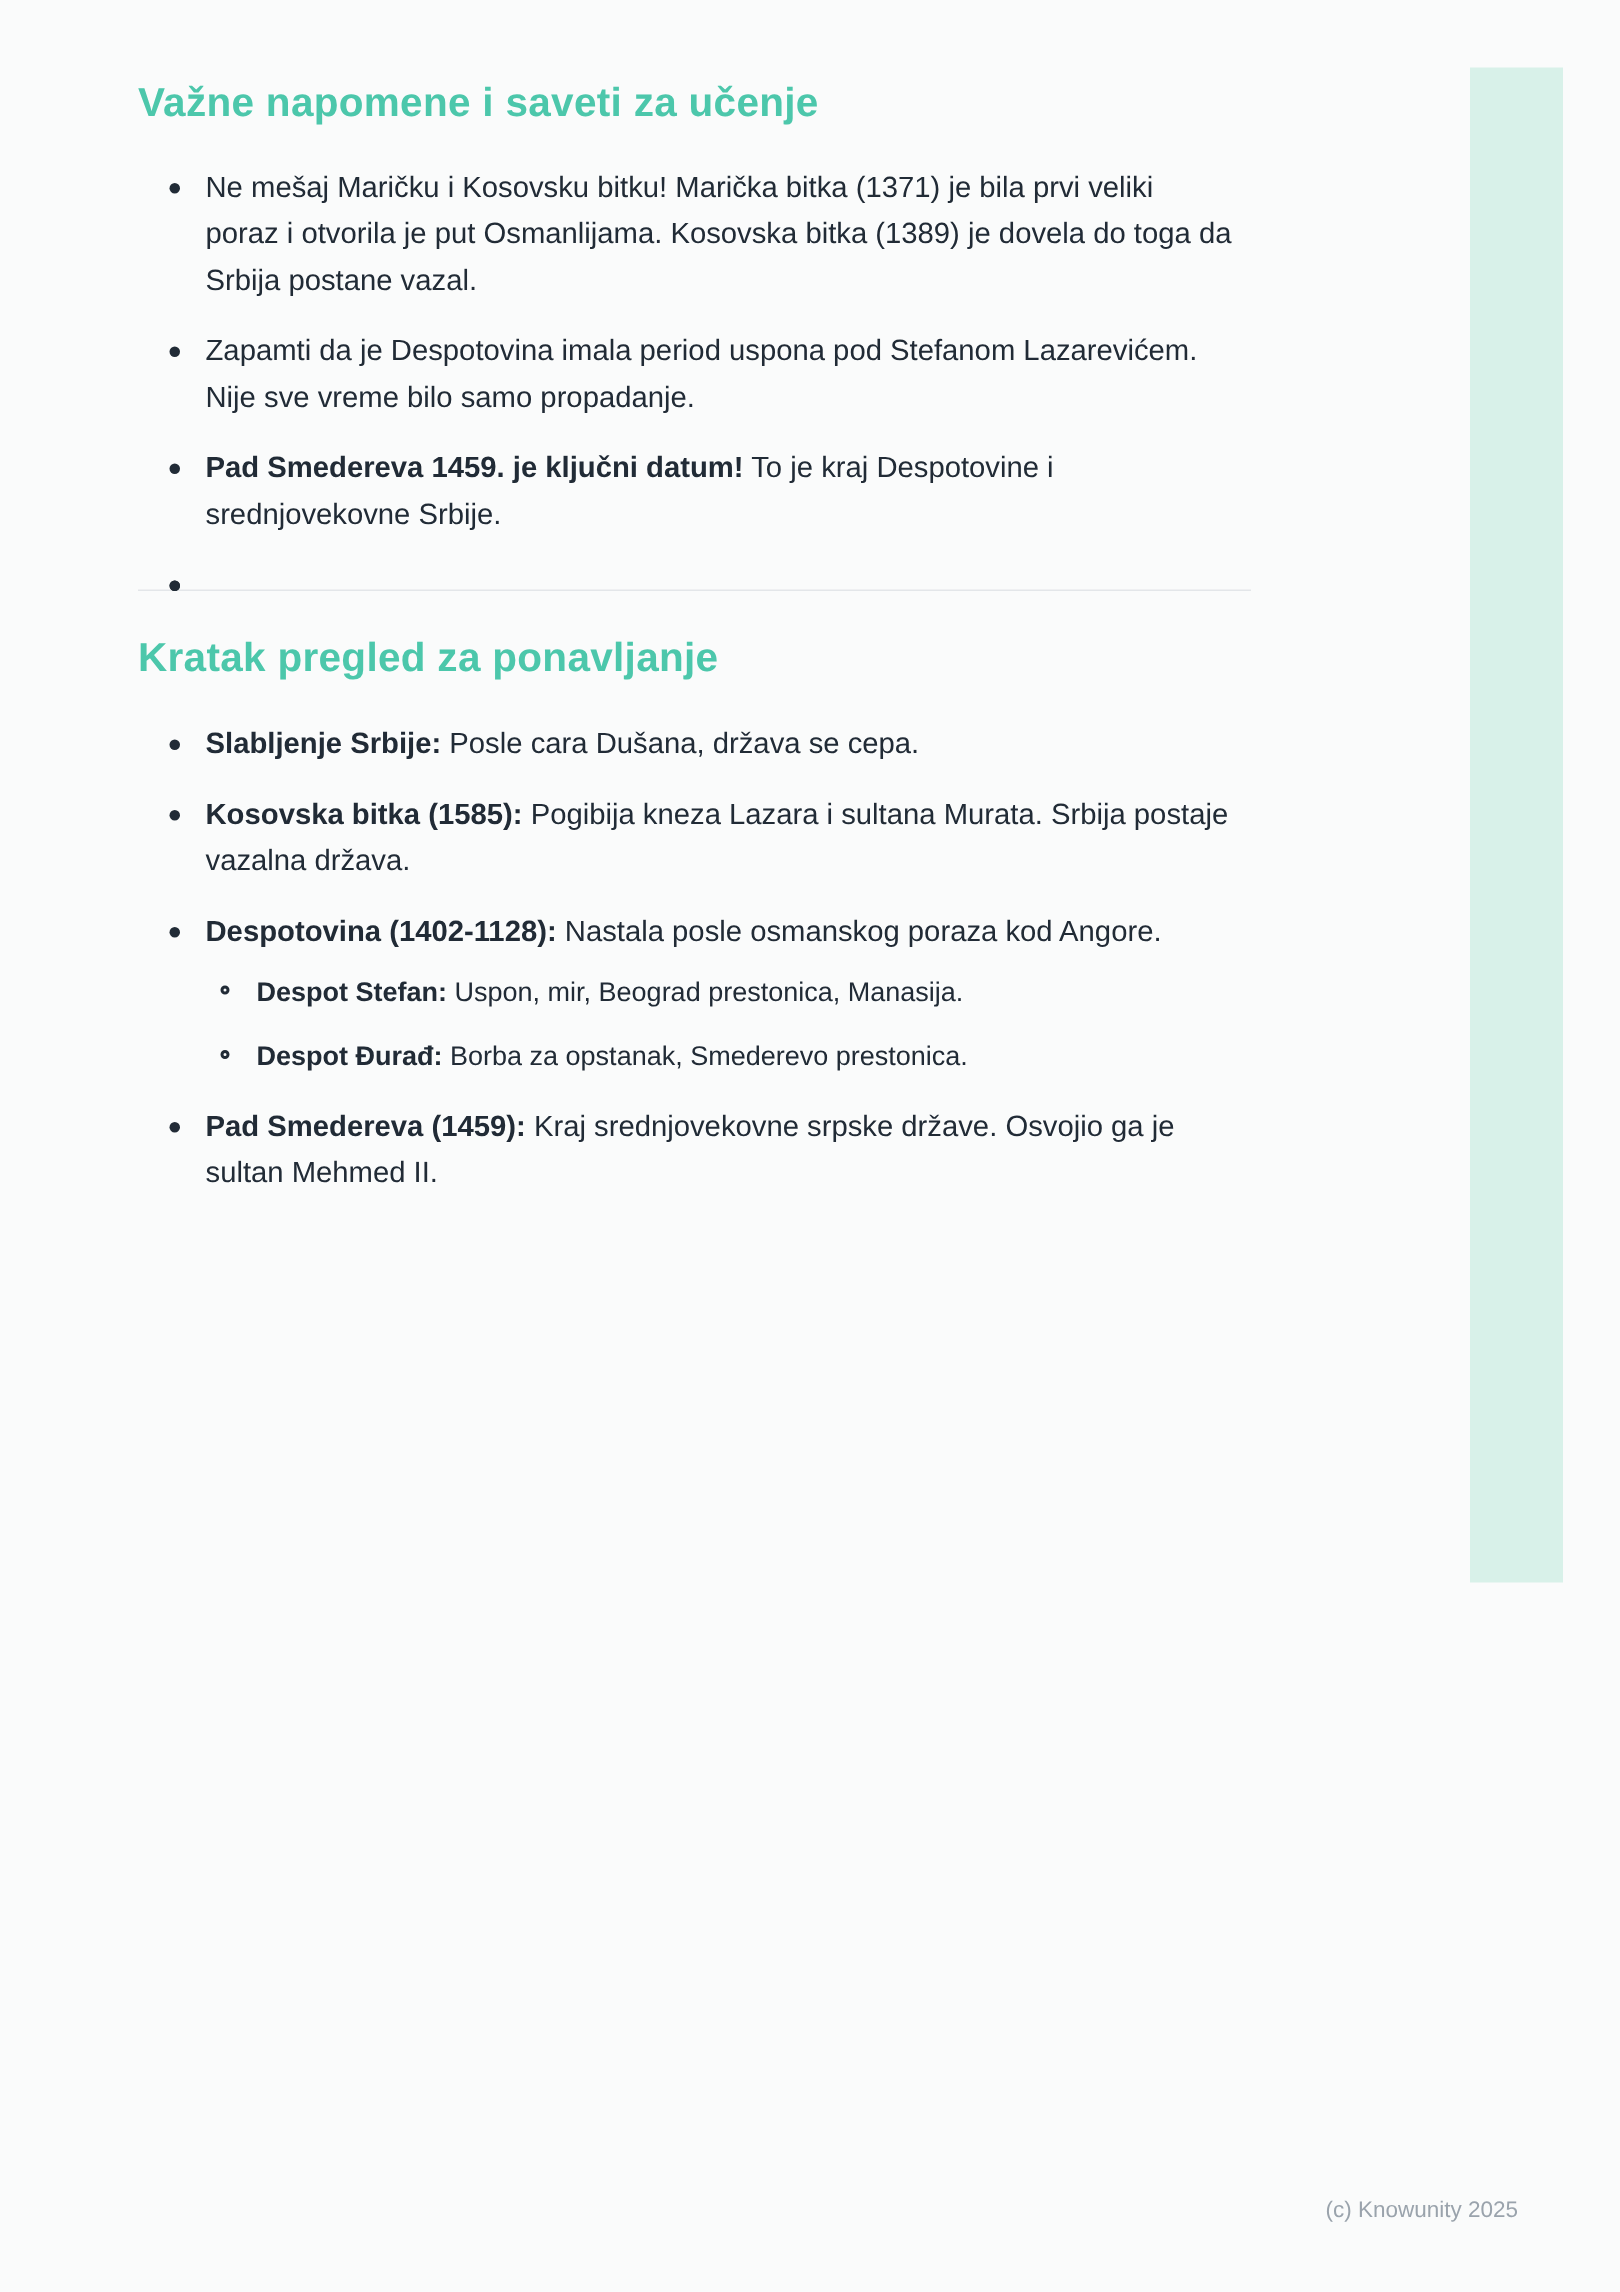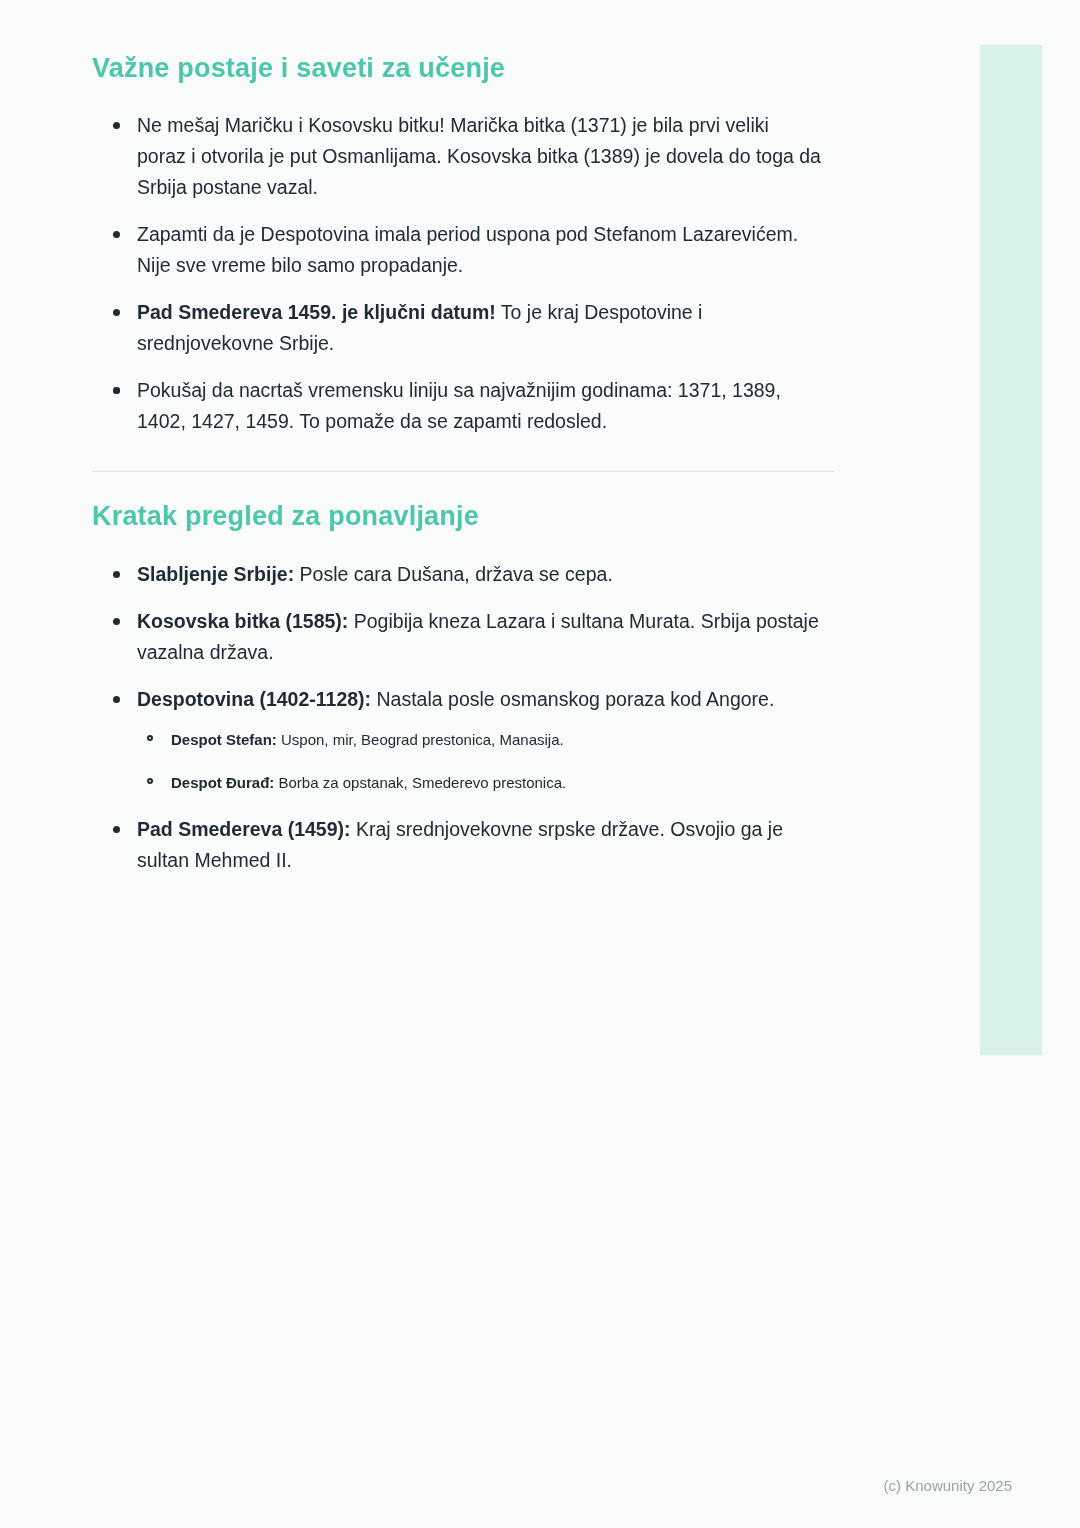--- a/index.html
+++ b/index.html
@@ -66,21 +66,21 @@
     background: var(--text);
   }
   .sub-list {
     list-style: none;
     margin: 9px 0 12px 0;
     padding: 0;
   }
   .sub-list > li {
     position: relative;
     padding-left: 34px;
-    font-size: 15px;
+    font-size: 18px;
     line-height: 31px;
     margin-bottom: 12px;
   }
   .circle {
     position: absolute;
     left: 10px;
     top: 11px;
     width: 6px;
     height: 6px;
     border-radius: 50%;
@@ -89,56 +89,56 @@
   }
   .b { font-weight: 700; }
   .divider {
     border: none;
     border-top: 1px solid var(--divider);
     margin: 34px 0 0 0;
   }
   .footer {
     position: absolute;
     right: 68px;
-    bottom: 34px;
+    bottom: 46px;
     font-size: 15px;
     color: var(--muted);
   }
 </style>
 </head>
 <body>
 
 <div class="page">
 
   <div class="accent-bar"></div>
 
   <main class="content">
 
     <section class="section-tips">
-      <h2 class="section-title">Važne postaje i saveti za učenje</h2>
+      <h2 class="section-title">Važne napomene i saveti za učenje</h2>
       <ul class="bullet-list">
         <li>
           <span class="dot"></span>
           <span class="b"></span><span>Ne mešaj Maričku i Kosovsku bitku! Marička bitka (1371) je bila prvi veliki poraz i otvorila je put Osmanlijama. Kosovska bitka (1389) je dovela do toga da Srbija postane vazal.</span>
         </li>
         <li>
           <span class="dot"></span>
           <span class="b"></span><span>Zapamti da je Despotovina imala period uspona pod Stefanom Lazarevićem. Nije sve vreme bilo samo propadanje.</span>
         </li>
         <li>
           <span class="dot"></span>
           <span class="b">Pad Smedereva 1459. je ključni datum!</span><span> To je kraj Despotovine i srednjovekovne Srbije.</span>
         </li>
         <li>
           <span class="dot"></span>
           <span class="b"></span>
         </li>
         <li>
           <span class="dot"></span>
-          <span class="b"></span><span>Pokušaj da nacrtaš vremensku liniju sa najvažnijim godinama: 1371, 1389, 1402, 1427, 1459. To pomaže da se zapamti redosled.</span>
+          <span class="b"></span>
         </li>
       </ul>
     </section>
 
     <hr class="divider">
 
     <section class="section-review">
       <h2 class="section-title">Kratak pregled za ponavljanje</h2>
       <ul class="bullet-list">
         <li>

